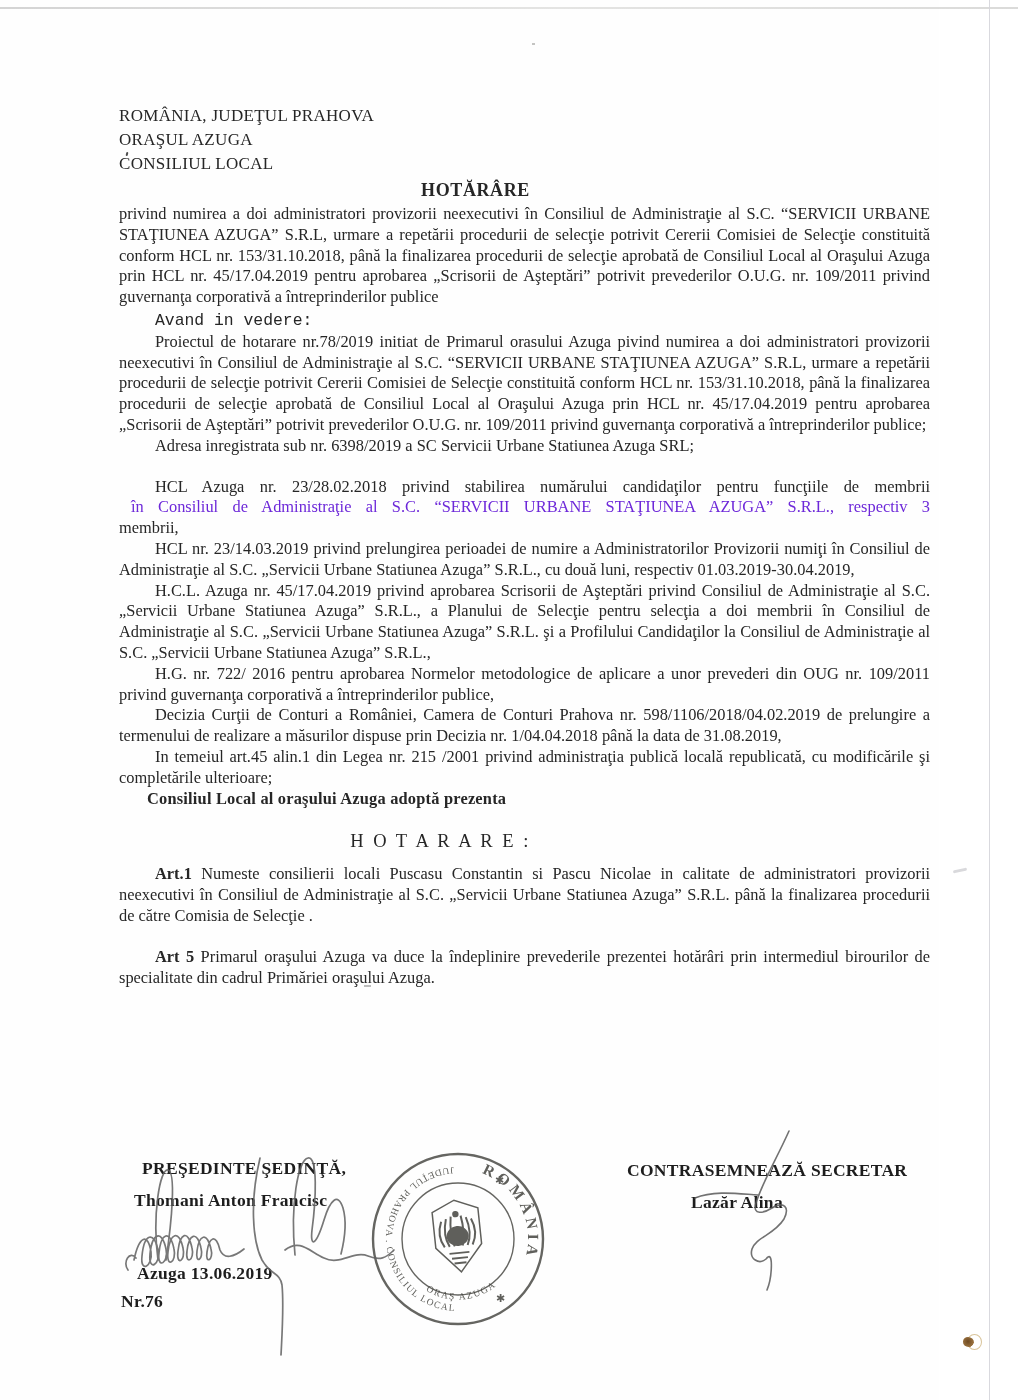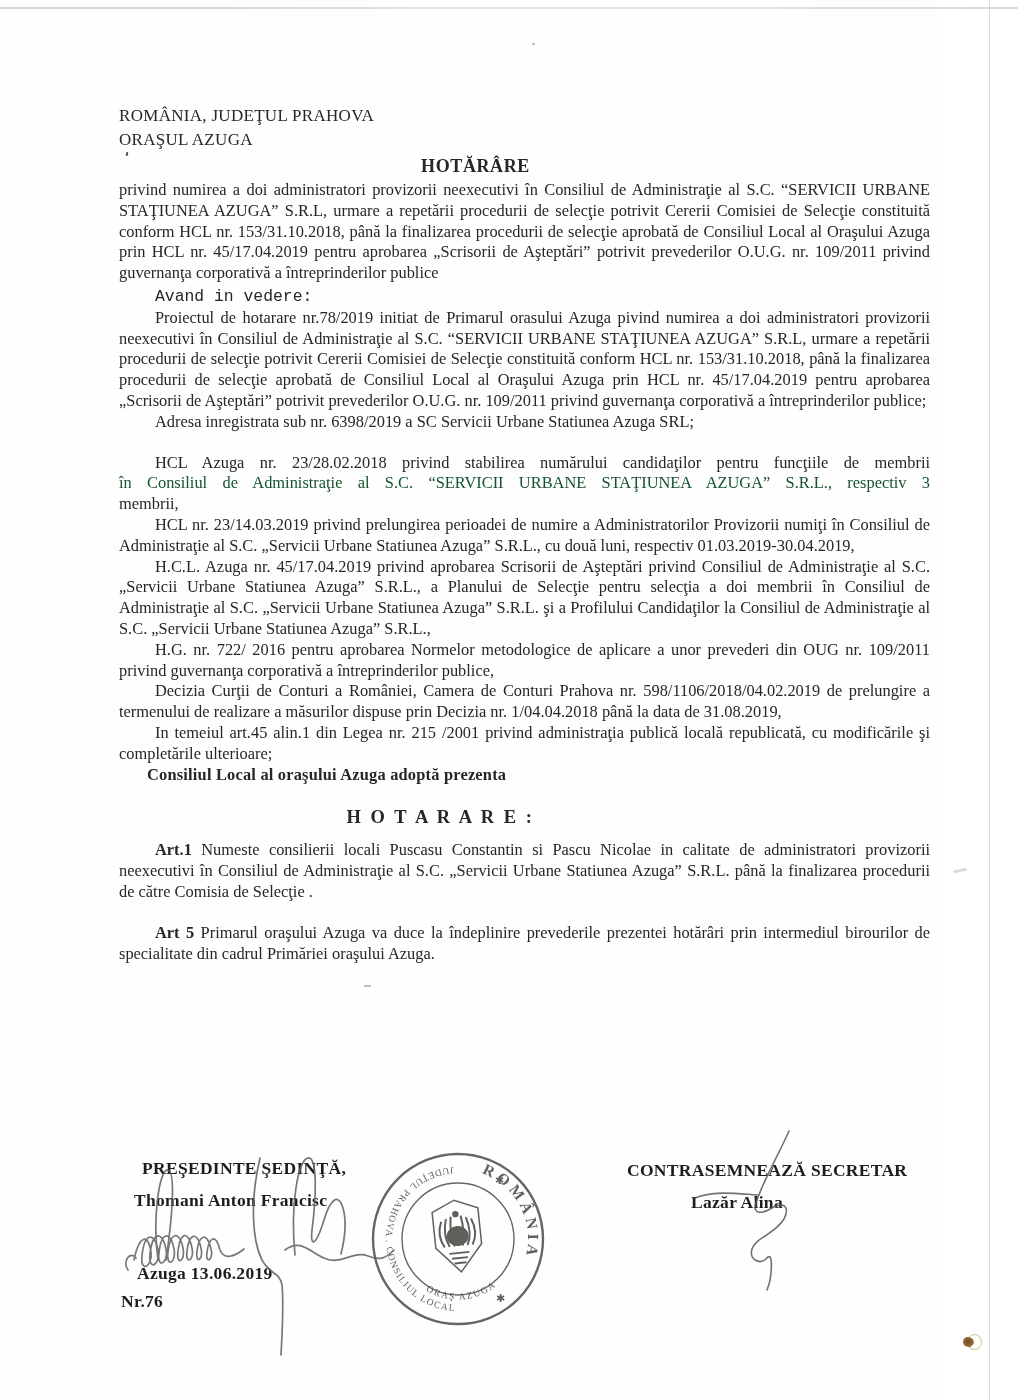--- a/index.html
+++ b/index.html
@@ -9,23 +9,23 @@
   .content{position:absolute;left:119px;top:104px;width:811px;}
   .hdr{font-size:17px;line-height:24px;letter-spacing:.3px;white-space:nowrap;}
   .doc-title{font-weight:bold;font-size:18px;line-height:25px;text-align:center;
              letter-spacing:.6px;margin:2px 98px 0 0;}
   .para{font-size:16.4px;line-height:20.8px;text-align:justify;}
   .subtitle{margin-top:1px;}
   .having{margin-top:3px;text-indent:36px;font-family:Liberation Mono, monospace;}
   .indent{text-indent:36px;}
   .gap-top{margin-top:20px;}
   .line-block{display:block;text-align:justify;text-align-last:justify;}
-  .faded{color:#14532d;}
+  .faded{color:#6d28d9;margin-left:12px;}
   .adopt{font-weight:bold;text-indent:28px;letter-spacing:.2px;}
-  .decision-title{font-weight:bold;font-size:18.5px;letter-spacing:2.5px;
+  .decision-title{font-weight:normal;font-size:18.5px;letter-spacing:2.5px;
                   text-align:center;margin:22px 168px 4px 0;}
   .article{margin-top:12px;}
   .article + .article{margin-top:20px;}
   .art-label{font-weight:bold;}
   
   .sig{position:absolute;font-weight:bold;font-size:17.5px;color:#1d1d1d;
        letter-spacing:.3px;white-space:nowrap;}
   .svg-abs{position:absolute;pointer-events:none;}
   
   .art-topline{position:absolute;left:0;top:7px;width:1018px;height:2px;
@@ -56,20 +56,21 @@
   <div class="art-dash2"></div>
   <div class="art-dot"></div>
   <div class="art-speck">
     <span class="ring"></span>
       <span class="blob"></span>
   </div>
 
   <div class="content">
     <div class="hdr">ROMÂNIA, JUDEŢUL PRAHOVA</div>
     <div class="hdr">ORAŞUL AZUGA</div>
+    <div class="hdr">CONSILIUL LOCAL</div>
 
     <div class="doc-title">HOTĂRÂRE</div>
 
     <div class="para subtitle">privind numirea a doi administratori provizorii neexecutivi în Consiliul de Administraţie al S.C. “SERVICII URBANE STAŢIUNEA AZUGA” S.R.L, urmare a repetării procedurii de selecţie potrivit Cererii Comisiei de Selecţie constituită conform HCL nr. 153/31.10.2018, până la  finalizarea procedurii de selecţie aprobată de Consiliul Local al Oraşului Azuga  prin HCL nr. 45/17.04.2019 pentru aprobarea  „Scrisorii de Aşteptări” potrivit prevederilor  O.U.G. nr. 109/2011 privind guvernanţa corporativă a întreprinderilor publice</div>
 
     <div class="para having">Avand in vedere:</div>
 
     <div class="para indent">Proiectul de hotarare nr.78/2019 initiat de Primarul orasului Azuga pivind numirea a doi administratori provizorii neexecutivi în Consiliul de Administraţie al S.C. “SERVICII URBANE STAŢIUNEA AZUGA” S.R.L, urmare a repetării procedurii de selecţie potrivit Cererii Comisiei de Selecţie constituită conform HCL nr. 153/31.10.2018, până la  finalizarea procedurii de selecţie aprobată de Consiliul Local al Oraşului Azuga  prin HCL nr. 45/17.04.2019 pentru aprobarea  „Scrisorii de Aşteptări” potrivit prevederilor O.U.G. nr. 109/2011 privind guvernanţa corporativă a întreprinderilor publice;</div>
     <div class="para indent">Adresa inregistrata sub nr. 6398/2019 a  SC Servicii Urbane Statiunea Azuga SRL;</div>
 

